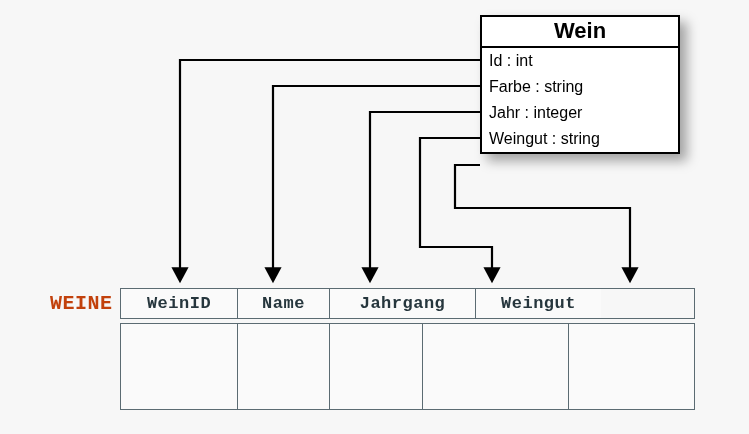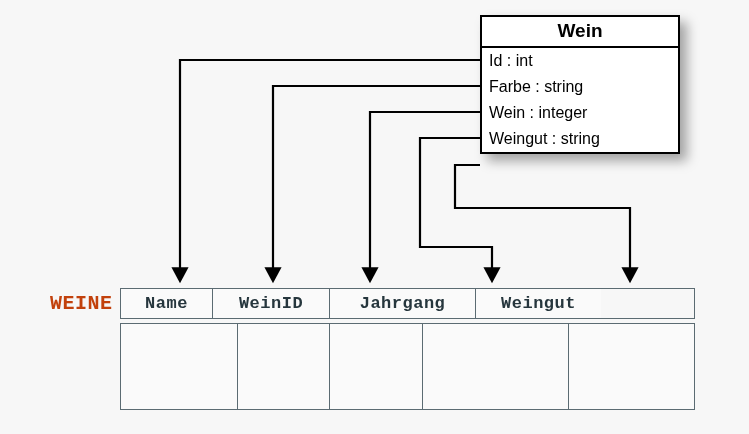--- a/index.html
+++ b/index.html
@@ -38,21 +38,21 @@
     width: 200px;
     box-sizing: border-box;
     background: #ffffff;
     border: 2px solid #000000;
     box-shadow: 7px 7px 11px rgba(0,0,0,0.34);
     z-index: 5;
   }
   #uml-class-name {
     text-align: center;
     font-weight: bold;
-    font-size: 19px;
+    font-size: 22px;
     line-height: 26px;
     padding: 1px 0 2px 0;
     color: #000;
     border-bottom: 2px solid #000;
     font-family: "Liberation Sans", sans-serif;
   }
   .uml-attr {
     font-size: 16px;
     line-height: 26px;
     padding: 0 0 0 7px;
@@ -140,35 +140,35 @@
       <path d="M480,138 L420,138 L420,247 L492,247 L492,270" marker-end="url(#arrowhead)"></path>
       <path d="M480,165 L455,165 L455,208 L630,208 L630,270" marker-end="url(#arrowhead)"></path>
     </g>
   </svg>
 
   <div id="uml-class-box">
     <div id="uml-class-name">Wein</div>
     <div id="uml-attributes">
       <div class="uml-attr">Id : int</div>
       <div class="uml-attr">Farbe : string</div>
-      <div class="uml-attr">Wein : integer</div>
+      <div class="uml-attr">Jahr : integer</div>
       <div class="uml-attr">Weingut : string</div>
     </div>
   </div>
 
   <div id="relation-label">WEINE</div>
 
   <div id="relation-table">
 
     <div id="relation-header-row">
+      <div class="rel-cell col-0">
+        <span class="rel-head-text">WeinID</span>
+      </div>
       <div class="rel-cell col-1">
         <span class="rel-head-text">Name</span>
-      </div>
-      <div class="rel-cell col-0">
-        <span class="rel-head-text">WeinID</span>
       </div>
       <div class="rel-cell col-3">
         <span class="rel-head-text">Jahrgang</span>
       </div>
       <div class="rel-cell col-4">
         <span class="rel-head-text">Weingut</span>
       </div>
     </div>
 
     <div id="relation-body-row">

